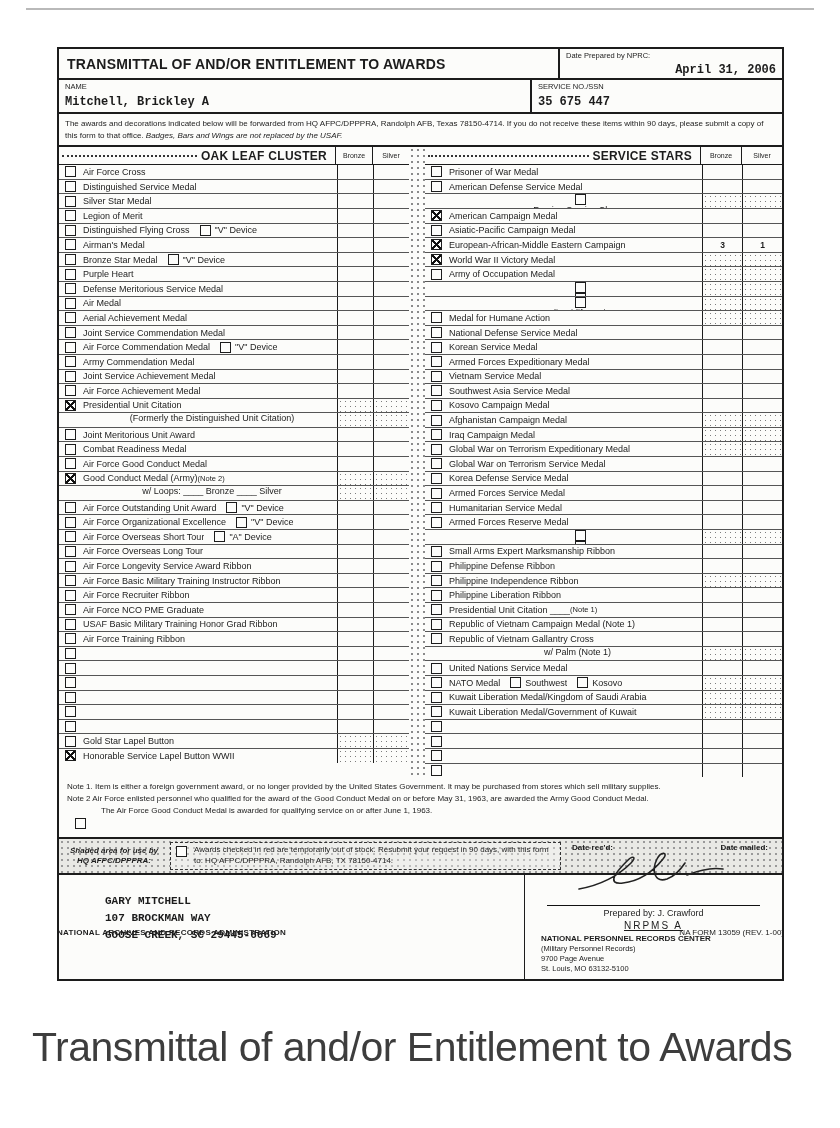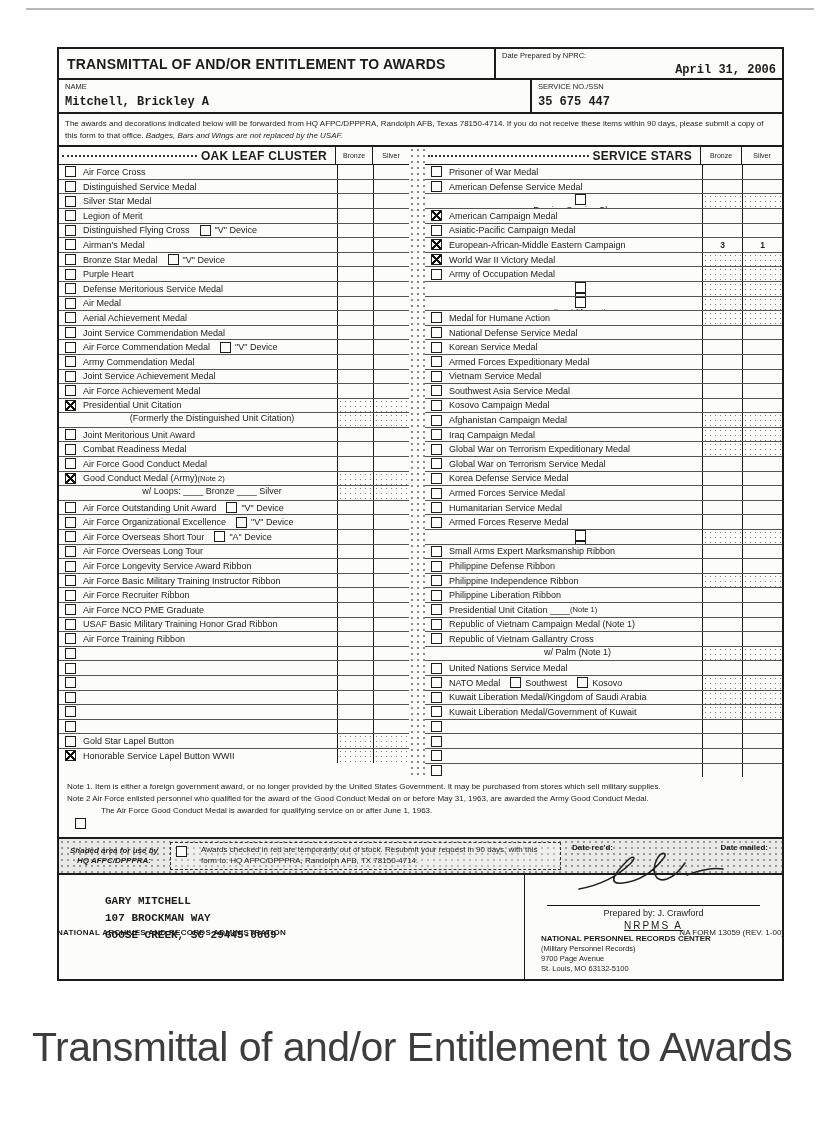--- a/index.html
+++ b/index.html
@@ -2,21 +2,21 @@
 <html><head>
 <meta charset="utf-8">
 <style>
   html,body{margin:0;padding:0;}
   body{width:840px;height:1128px;background:#ffffff;position:relative;
        font-family:"Liberation Sans",sans-serif;color:#1c1c1c;}
   .scanline{position:absolute;top:8px;left:26px;width:788px;height:2px;background:#b9b9b9;}
   .form{position:absolute;left:57px;top:47px;width:727px;border:2px solid #1c1c1c;background:#fcfcfa;box-sizing:border-box;}
   .hdr-row{display:flex;border-bottom:2px solid #1c1c1c;}
   .title-cell{flex:1;padding:7px 8px 5px;font-weight:bold;font-size:14px;letter-spacing:.2px;}
-  .date-cell{width:288px;border-left:2px solid #1c1c1c;padding:2px 6px 1px;box-sizing:border-box;}
+  .date-cell{width:224px;border-left:2px solid #1c1c1c;padding:2px 6px 1px;box-sizing:border-box;}
   .small-label{font-size:7.5px;display:block;}
   .typed{font-family:"Liberation Mono","DejaVu Sans Mono",monospace;font-weight:bold;font-size:12px;}
   .date-val{text-align:right;margin-top:3px;}
   .name-row{display:flex;border-bottom:2px solid #1c1c1c;}
   .name-cell{flex:1;padding:2px 6px 3px;}
   .svc-cell{width:252px;border-left:2px solid #1c1c1c;padding:2px 6px 3px;box-sizing:border-box;}
   .instr{font-size:8px;padding:4px 6px;border-bottom:2px solid #1c1c1c;line-height:1.45;}
   .instr em{font-style:italic;}
   .cols{display:flex;align-items:stretch;}
   .tbl{width:352px;box-sizing:border-box;}
@@ -40,21 +40,21 @@
               linear-gradient(-45deg,transparent 42%,#111 42%,#111 58%,transparent 58%);}
   .indent .cell-label{padding-left:28px;flex-direction:column;}
   .lbl{overflow:hidden;text-overflow:clip;}
   .note{font-size:7.5px;}
   .notes{padding:4px 8px 2px;font-size:8px;line-height:1.5;border-bottom:2px solid #1c1c1c;position:relative;min-height:62px;box-sizing:border-box;}
   .lone-cb{position:absolute;left:10px;bottom:8px;}
   .band{display:flex;align-items:stretch;border-bottom:2px solid #1c1c1c;
         background:radial-gradient(#9a9a9a 18%,transparent 20%) 0 0/6px 6px,#e9e9e5;
         padding:3px 4px;gap:5px;font-size:8px;}
   .band-label{width:102px;text-align:center;font-style:italic;font-weight:bold;align-self:center;line-height:1.3;}
-  .band-notice{flex:1;border:1px dashed #333;padding:2px 5px;display:flex;gap:12px;line-height:1.35;background:rgba(252,252,250,.35);}
+  .band-notice{flex:1;border:1px dashed #333;padding:2px 5px;display:flex;gap:5px;line-height:1.35;background:rgba(252,252,250,.35);}
   .band-dates{width:212px;display:flex;justify-content:space-between;padding:1px 10px 0 6px;font-weight:bold;box-sizing:border-box;}
   .bottom{display:flex;min-height:86px;}
   .addr{flex:1;padding:18px 0 8px 46px;font-family:"Liberation Mono","DejaVu Sans Mono",monospace;font-size:11px;font-weight:bold;line-height:1.55;}
   .sig-cell{width:258px;border-left:1px solid #1c1c1c;position:relative;padding:4px 8px 6px;text-align:center;box-sizing:border-box;}
   .sig-svg{position:absolute;top:-30px;left:46px;}
   .sig-line{border-top:1.5px solid #111;margin:26px 14px 2px;}
   .prepared{font-size:9px;}
   .org{font-size:10px;text-decoration:underline;letter-spacing:2px;margin:2px 0 3px;font-family:Liberation Sans, sans-serif;}
   .center-block{text-align:left;font-size:7.5px;line-height:1.3;padding-left:8px;}
   .center-block .first{font-weight:bold;font-size:8px;}

